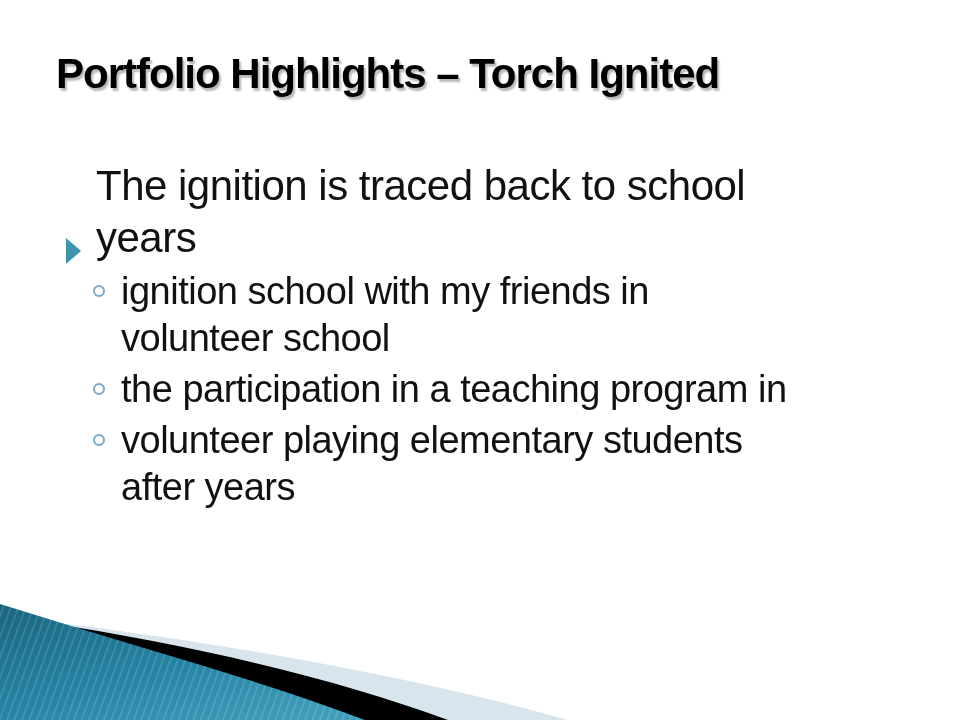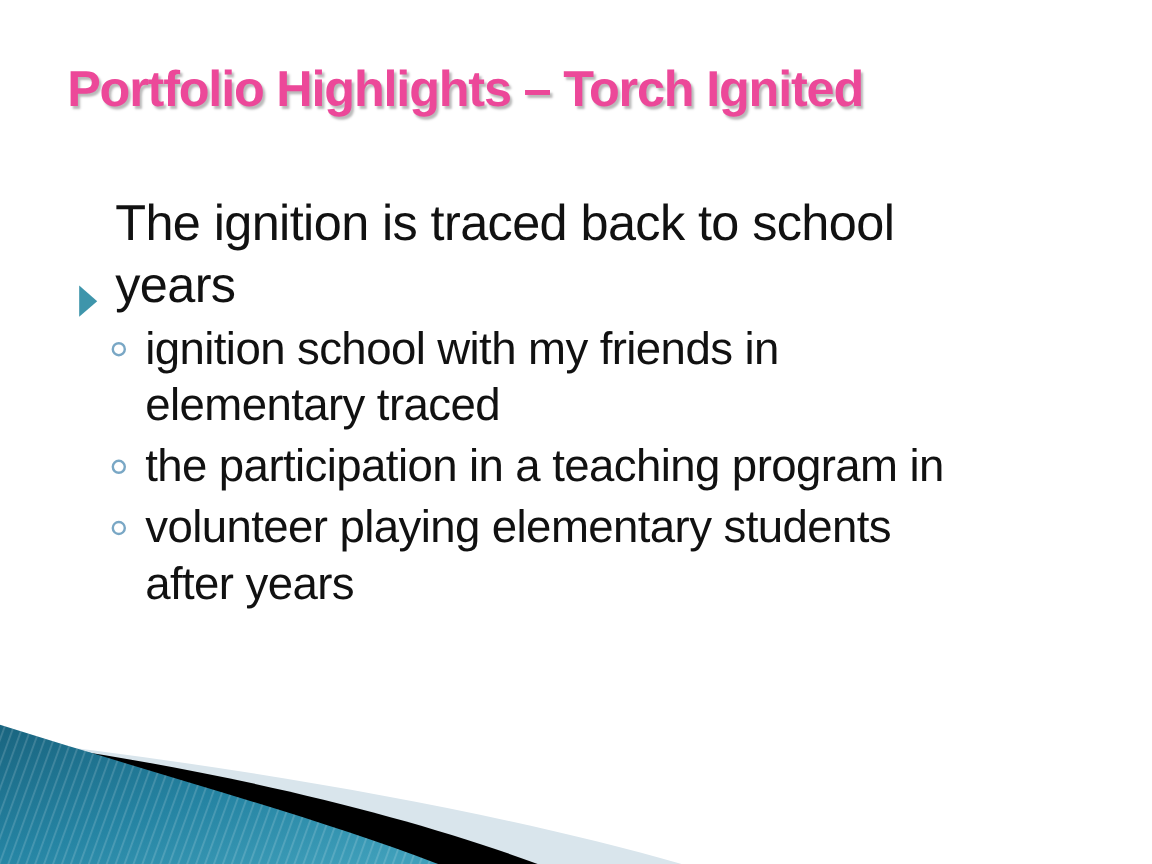--- a/index.html
+++ b/index.html
@@ -3,21 +3,21 @@
 <meta charset="utf-8">
 <style>
   html,body{margin:0;padding:0;background:#888;}
   .slide{
     position:relative;width:960px;height:720px;background:#ffffff;
     overflow:hidden;font-family:"Liberation Sans", sans-serif;
   }
   .title{
     position:absolute;left:56px;top:50px;width:870px;
     font-size:42px;font-weight:bold;letter-spacing:-1px;
-    color:#ec4899;white-space:nowrap;
+    color:#000000;white-space:nowrap;
     text-shadow:2px 3px 2px rgba(0,0,0,0.28);
   }
   .body{position:absolute;left:66px;top:160px;width:830px;}
   .l1-item{display:flex;align-items:flex-end;}
   .arrow{
     width:0;height:0;flex:0 0 auto;
     border-left:15px solid #3e95ab;
     border-top:13px solid transparent;
     border-bottom:13px solid transparent;
     margin-top:13px;margin-right:15px;
@@ -51,21 +51,21 @@
         <div class="line">years</div>
       </div>
     </div>
 
     <div class="subs">
 
       <div class="sub-item">
         <span class="ring"></span>
         <div class="sub-text">
           <div class="line">ignition school with my friends in</div>
-          <div class="line">elementary traced</div>
+          <div class="line">volunteer school</div>
         </div>
       </div>
 
       <div class="sub-item">
         <span class="ring"></span>
         <div class="sub-text">
           <div class="line">the participation in a teaching program in</div>
         </div>
       </div>
 

